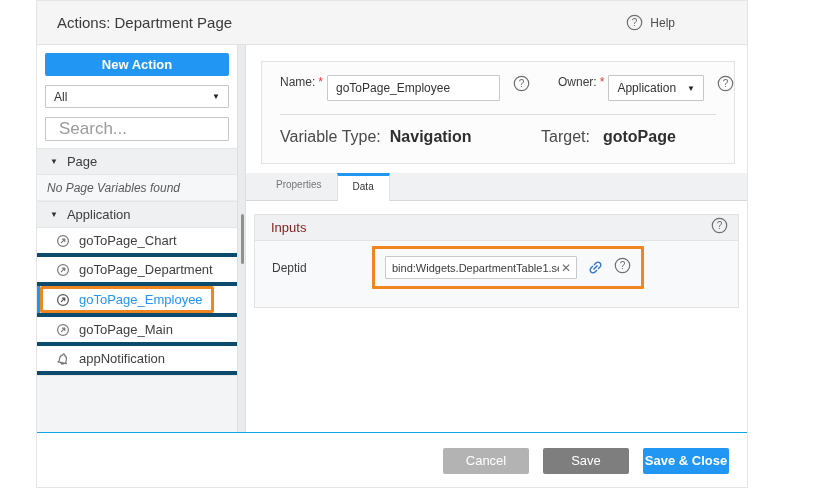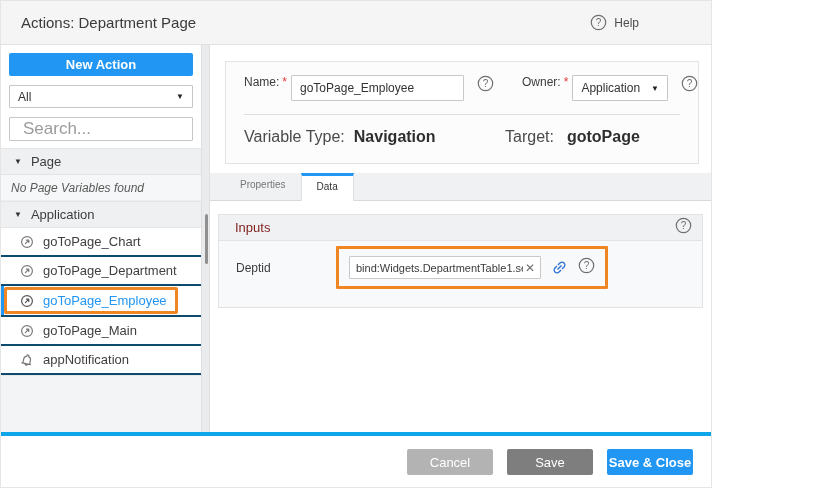--- a/index.html
+++ b/index.html
@@ -1,18 +1,18 @@
 <!DOCTYPE html>
 <html><head>
 <meta charset="utf-8">
 <style>
   * { margin:0; padding:0; box-sizing:border-box; }
   html,body { background:#fff; }
   body { font-family:"Liberation Sans", sans-serif; color:#3d3d3d; }
-  .app { position:relative; width:712px; height:488px; background:#fff; overflow:hidden; border:1px solid #e5e5e5; }
+  .app { position:relative; width:712px; height:488px; background:#fff; overflow:hidden; border:1px solid #e5e5e5;margin-left:36px; }
 
   
   .header { height:44px; background:#f5f5f5; border-bottom:1px solid #e2e2e2;
             display:flex; align-items:center; justify-content:space-between; }
   .header-title { font-size:15px; color:#3a3a3a; padding-left:20px; font-weight:400; }
   .header-help { display:flex; align-items:center; gap:7px; padding-right:72px; cursor:pointer; }
   .header-help .help-text { font-size:12px; color:#4d4d4d; }
 
   .qmark { width:17px; height:17px; display:inline-block; }
   .qmark circle { fill:none; stroke:#6e6e6e; stroke-width:1.2; }
@@ -39,21 +39,21 @@
   .mag { width:13px; height:13px; }
   .mag circle { fill:none; stroke:#8a8a8a; stroke-width:1.4; }
   .mag line { stroke:#8a8a8a; stroke-width:1.4; }
 
   .tree { display:flex; flex-direction:column; }
   .tree-header { height:27px; background:#eef0f1; border-top:1px solid #e3e5e6; border-bottom:1px solid #e3e5e6;
                  display:flex; align-items:center; gap:9px; padding-left:13px; font-size:13px; color:#3d3d3d; cursor:pointer; }
   .tree-header .tri { font-size:8px; color:#333; }
   .tree-empty { height:26px; background:#f6f7f8; display:flex; align-items:center; padding-left:10px;
                 font-size:12px; font-style:italic; color:#5a5a5a; border-bottom:1px solid #eceeef; }
-  .tree-item { position:relative; height:29px; background:#fff; border-bottom:2px solid #0c4a6e;
+  .tree-item { position:relative; height:29px; background:#fff; border-bottom:4px solid #0c4a6e;
                display:flex; align-items:center; padding-left:19px; gap:9px; font-size:13px; color:#3f3f3f; cursor:pointer; }
   .tree-item.selected { height:31px; padding-left:0; color:#2196f3; }
   .tree-item.selected::before { content:""; position:absolute; left:0; top:0; bottom:0; width:3px; background:#2196f3; }
   .sel-wrap { display:inline-flex; align-items:center; gap:9px; border:3px solid #ef8622;
               border-radius:2px; padding:3px 8px 3px 13px; margin-left:3px; }
   .var-icon { width:14px; height:14px; flex:none; }
   .var-icon circle { fill:none; stroke:#7a7a7a; stroke-width:1.2; }
   .var-icon path { fill:none; stroke:#7a7a7a; stroke-width:1.2; stroke-linecap:round; stroke-linejoin:round; }
   .tree-item.selected .var-icon circle,
   .tree-item.selected .var-icon path { stroke:#555; }
@@ -102,21 +102,21 @@
   .bind-highlight { display:inline-flex; align-items:center; gap:10px; border:3px solid #ef8622;
                     border-radius:1px; padding:7px 10px; background:transparent; }
   .bind-input { width:192px; height:23px; background:#fff; border:1px solid #c9c9c9; border-radius:1px;
                 display:flex; align-items:center; padding:0 3px 0 6px; cursor:text; }
   .bind-value { flex:1; font-size:11px; color:#3b3b3b; white-space:nowrap; overflow:hidden; }
   .clear-x { font-size:12px; color:#6f6f6f; padding:0 2px; cursor:pointer; flex:none; }
   .link-icon { width:17px; height:17px; cursor:pointer; }
   .link-icon path { fill:#2f72d0; }
 
   
-  .footer { height:56px; background:#fff; border-top:4px solid #0ea5e9;
+  .footer { height:56px; background:#fff; border-top:1px solid #0ea5e9;
             display:flex; align-items:center; justify-content:flex-end; gap:14px; padding-right:18px; }
   .btn { width:86px; height:26px; border:none; border-radius:2px; color:#fff; font-size:13px;
          font-family:"Liberation Sans",sans-serif; cursor:pointer; }
   .btn-cancel { background:#b3b3b3; }
   .btn-save { background:#7e7e7e; }
   .btn-saveclose { background:#2196f3; font-weight:bold; }
 </style>
 </head>
 <body>
 

